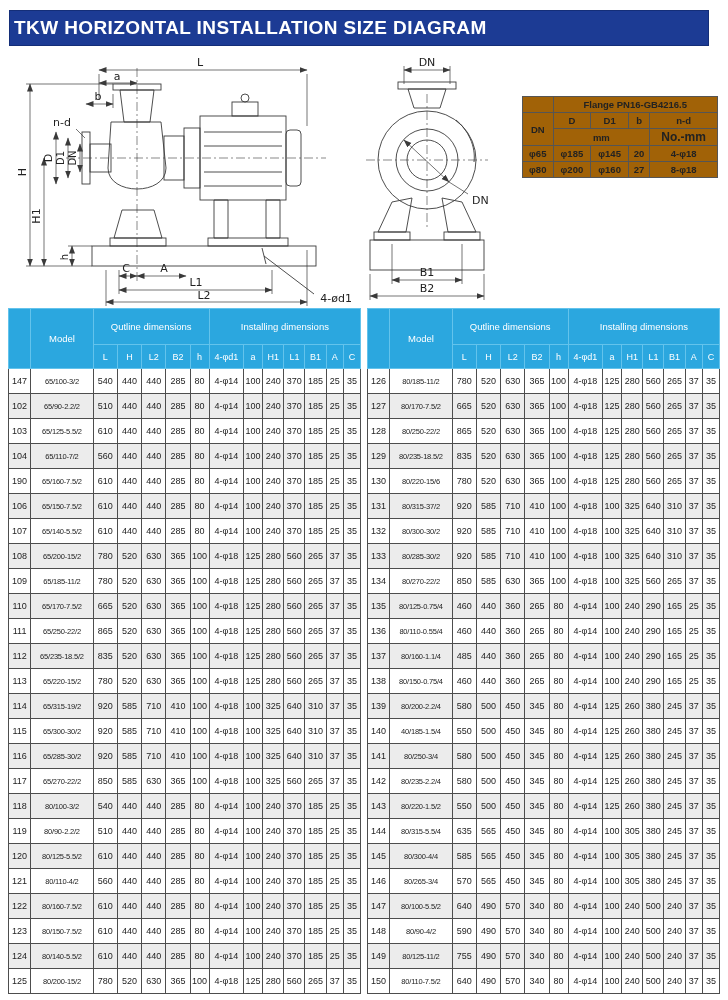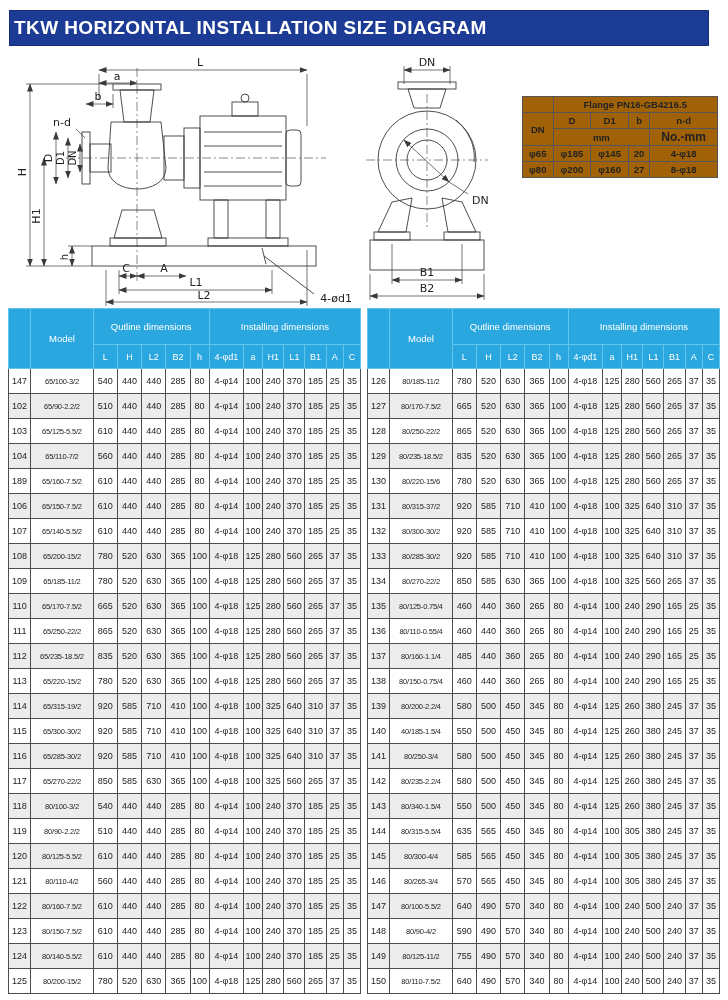--- a/index.html
+++ b/index.html
@@ -319,21 +319,21 @@
             <td class="c6">80</td>
             <td class="c7">4-φ14</td>
             <td class="c8">100</td>
             <td class="c9">240</td>
             <td class="c10">370</td>
             <td class="c11">185</td>
             <td class="c12">25</td>
             <td class="c13">35</td>
           </tr>
           <tr>
-            <td class="c0">189</td>
+            <td class="c0">190</td>
             <td class="c1">65/160-7.5/2</td>
             <td class="c2">610</td>
             <td class="c3">440</td>
             <td class="c4">440</td>
             <td class="c5">285</td>
             <td class="c6">80</td>
             <td class="c7">4-φ14</td>
             <td class="c8">100</td>
             <td class="c9">240</td>
             <td class="c10">370</td>
@@ -971,21 +971,21 @@
             <td class="c7">4-φ14</td>
             <td class="c8">125</td>
             <td class="c9">260</td>
             <td class="c10">380</td>
             <td class="c11">245</td>
             <td class="c12">37</td>
             <td class="c13">35</td>
           </tr>
           <tr>
             <td class="c0">143</td>
-            <td class="c1">80/340-1.5/4</td>
+            <td class="c1">80/220-1.5/2</td>
             <td class="c2">550</td>
             <td class="c3">500</td>
             <td class="c4">450</td>
             <td class="c5">345</td>
             <td class="c6">80</td>
             <td class="c7">4-φ14</td>
             <td class="c8">125</td>
             <td class="c9">260</td>
             <td class="c10">380</td>
             <td class="c11">245</td>

